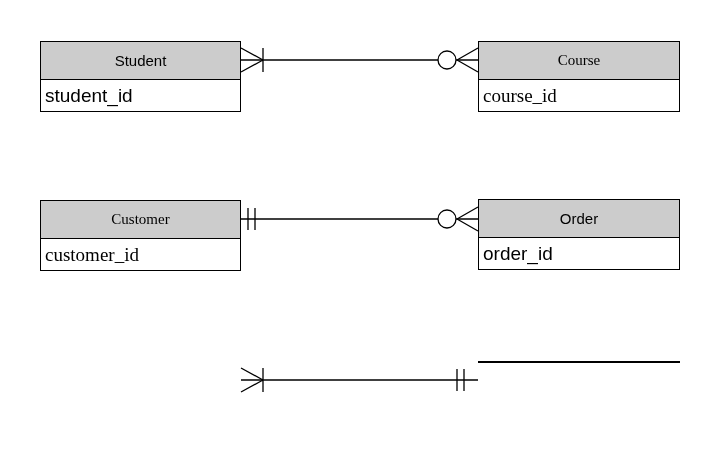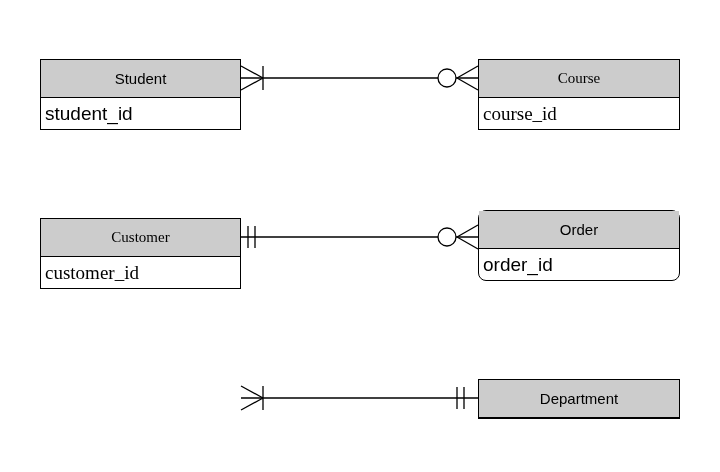--- a/index.html
+++ b/index.html
@@ -10,21 +10,21 @@
     --text:#000000;
   }
   html,body{margin:0;padding:0;}
   body{
     width:720px;height:472px;
     background:var(--bg);
     font-family:"Liberation Sans", sans-serif;
     color:var(--text);
     overflow:hidden;
   }
-  #canvas{position:relative;width:720px;height:352px;margin-top:18px;}
+  #canvas{position:relative;width:720px;height:352px;}
   #connector-layer{position:absolute;left:0;top:0;z-index:0;}
   .entity{
     position:absolute;
     z-index:1;
     border:1.5px solid var(--border);
     background:var(--body-fill);
     box-sizing:border-box;
   }
   .entity-header{
     height:37px;
@@ -84,23 +84,22 @@
   <div class="entity" style="left:478px;top:41px;width:202px;font-family:Liberation Serif, serif;">
     <div class="entity-header">Course</div>
     <div class="entity-attr">course_id</div>
   </div>
 
   <div class="entity" style="left:40px;top:200px;width:201px;font-family:Liberation Serif, serif;">
     <div class="entity-header">Customer</div>
     <div class="entity-attr">customer_id</div>
   </div>
 
-  <div class="entity" style="left:478px;top:192px;width:202px;border-radius:8px;">
+  <div class="entity" style="left:478px;top:199px;width:202px;">
     <div class="entity-header">Order</div>
     <div class="entity-attr">order_id</div>
   </div>
 
 
   <div class="entity" style="left:478px;top:361px;width:202px;">
-    <div class="entity-header">Department</div>
   </div>
 
 </div>
 
 </body></html>

